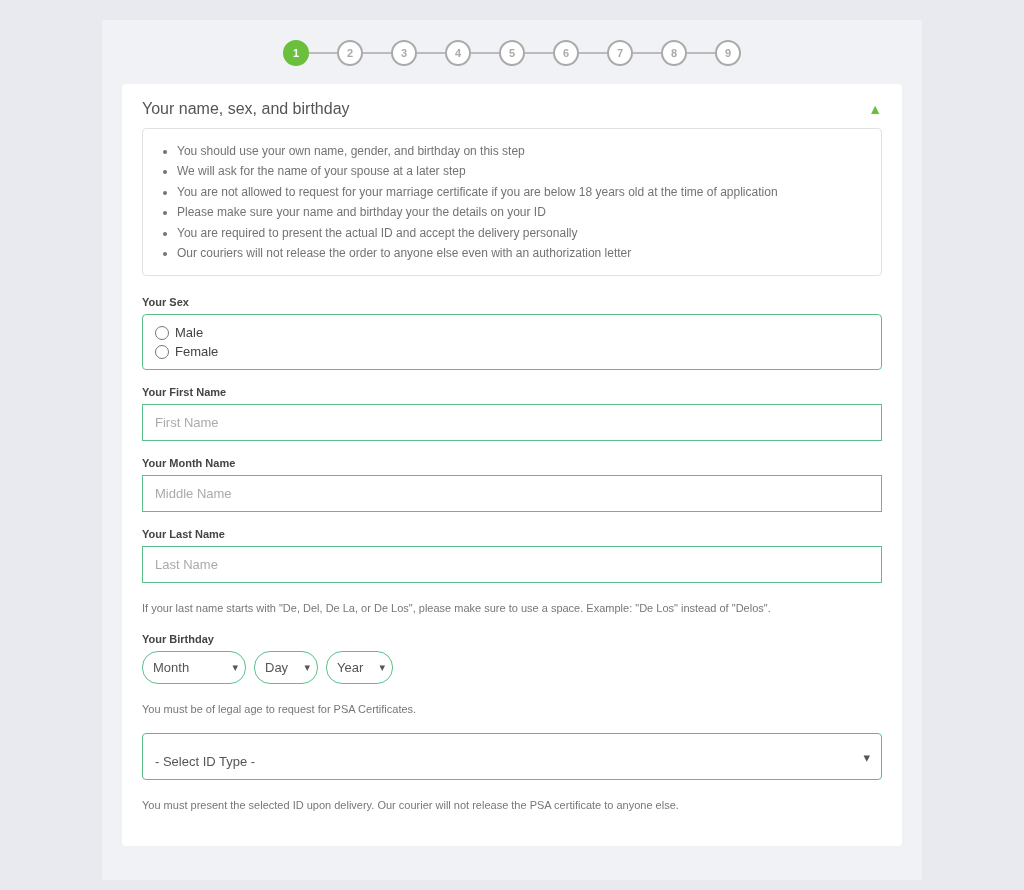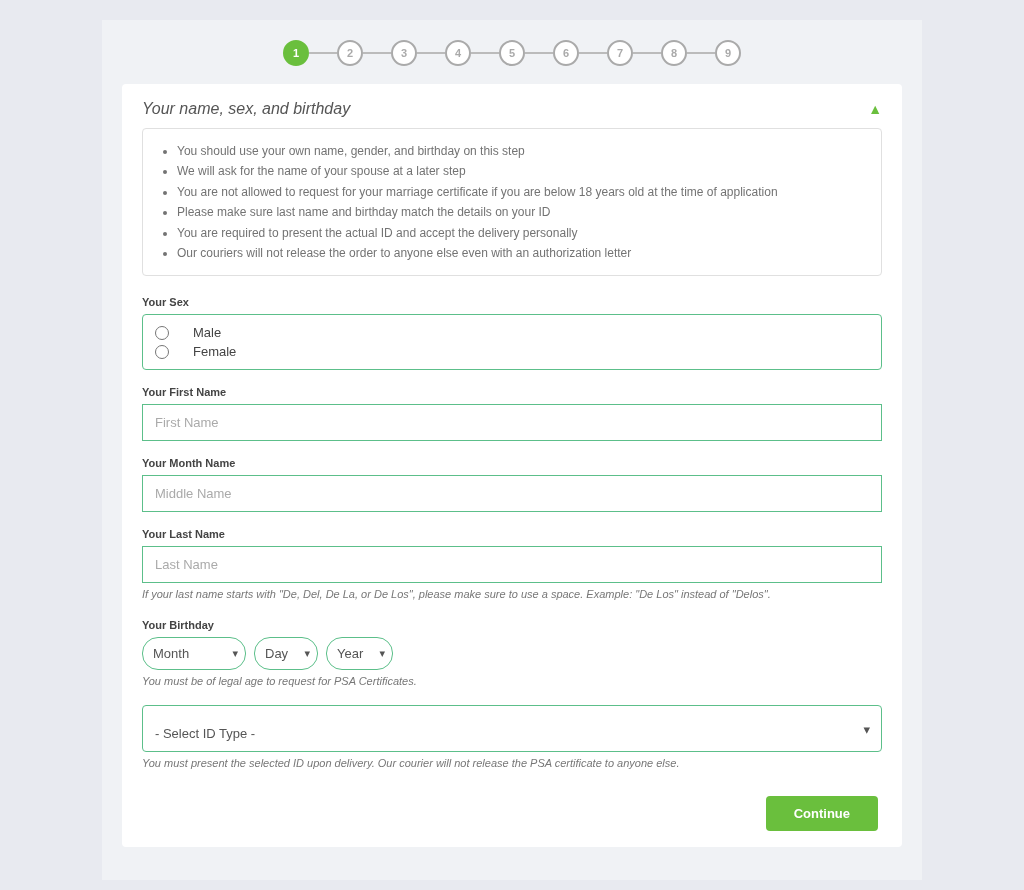--- a/index.html
+++ b/index.html
@@ -66,21 +66,20 @@
     .section-header {
       display: flex;
       justify-content: space-between;
       align-items: center;
       margin-bottom: 10px;
     }
     .section-title {
       font-size: 16px;
       color: #555;
       font-weight: normal;
-      font-style: italic;
     }
     .chevron-up {
       color: #6abf3d;
       font-size: 14px;
     }
 
     
     .info-box {
       border: 1px solid #e0e0e0;
       border-radius: 4px;
@@ -103,35 +102,34 @@
     }
     .field-label {
       font-size: 11px;
       font-weight: bold;
       color: #444;
       margin-bottom: 6px;
     }
     .field-hint {
       font-size: 11px;
       color: #777;
-      margin-top: 4px;
+      margin-top: 18px;
       line-height: 1.4;
-      font-style: italic;
     }
 
     
     .radio-group {
       border: 1.5px solid #5cbf8a;
       border-radius: 4px;
       padding: 10px 12px;
     }
     .radio-option {
       display: flex;
       align-items: center;
-      gap: 24px;
+      gap: 6px;
       font-size: 13px;
       color: #444;
       margin-bottom: 4px;
     }
     .radio-option:last-child {
       margin-bottom: 0;
     }
     .radio-option input[type="radio"] {
       accent-color: #6abf3d;
       width: 14px;
@@ -278,21 +276,21 @@
     <div class="section-header">
       <span class="section-title">Your name, sex, and birthday</span>
       <span class="chevron-up">▲</span>
     </div>
 
     <div class="info-box">
       <ul>
         <li>You should use your own name, gender, and birthday on this step</li>
         <li>We will ask for the name of your spouse at a later step</li>
         <li>You are not allowed to request for your marriage certificate if you are below 18 years old at the time of application</li>
-        <li>Please make sure last name and birthday match the details on your ID</li>
+        <li>Please make sure your name and birthday your the details on your ID</li>
         <li>You are required to present the actual ID and accept the delivery personally</li>
         <li>Our couriers will not release the order to anyone else even with an authorization letter</li>
       </ul>
     </div>
 
     <div class="form-section">
       <div class="field-label">Your Sex</div>
       <div class="radio-group">
         <label class="radio-option">
           <input type="radio" name="sex" value="male" style="">
@@ -365,18 +363,15 @@
           <option>PRC ID</option>
           <option>Voter's ID</option>
           <option>PhilHealth ID</option>
           <option>Postal ID</option>
           <option>National ID</option>
         </select>
       </div>
       <div class="field-hint">You must present the selected ID upon delivery. Our courier will not release the PSA certificate to anyone else.</div>
     </div>
 
-    <div class="button-row">
-      <button class="continue-btn">Continue</button>
-    </div>
 
   </div>
 </div>
 
 </body></html>

